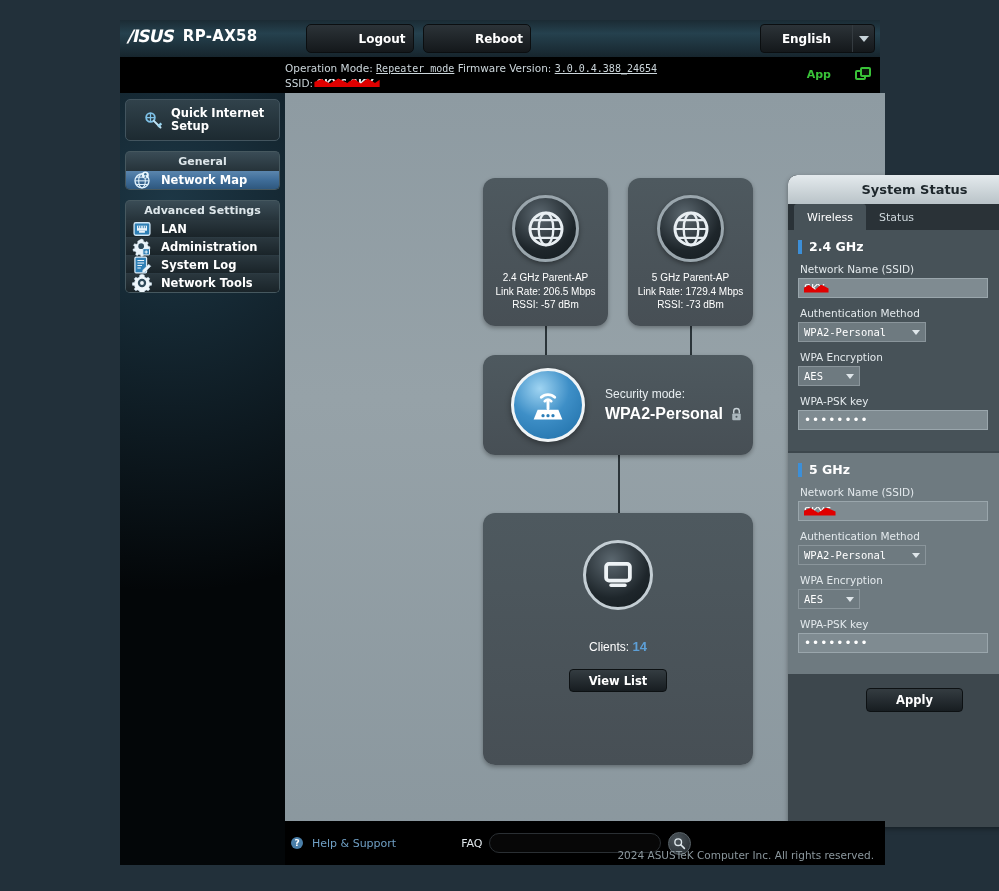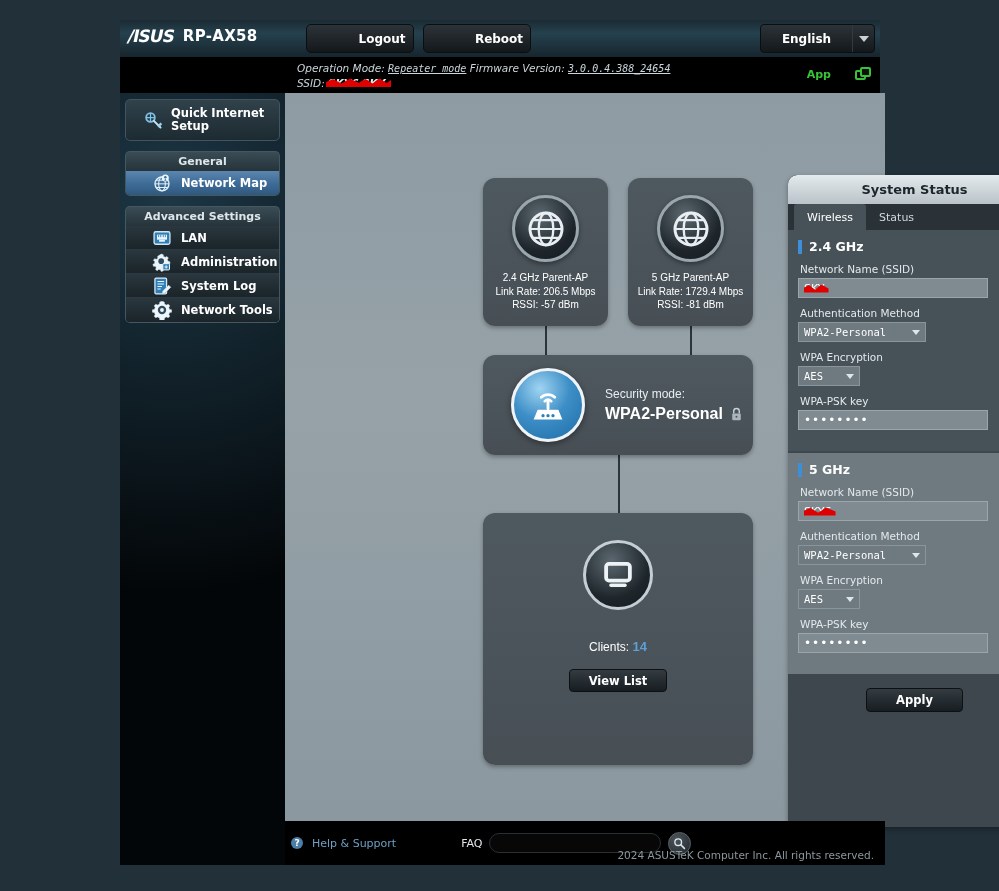--- a/index.html
+++ b/index.html
@@ -78,22 +78,22 @@
     border-top:6px solid #c6d2d8;
   }
 
   
   .infostrip {
     position: relative;
     height: 35px; flex: none;
     background: #000;
   }
   .info-lines {
-    position: absolute; left: 177px; top: 3px;
-    font-size: 10.5px; color: #ccd6db; line-height: 15px; font-style: italic;
+    position: absolute; left: 165px; top: 3px;
+    font-size: 10.5px; color: #ccd6db; line-height: 15px;
   }
   .info-lines u { text-decoration: underline; }
   .mono { font-family: "DejaVu Sans Mono", monospace; font-size: 10px; }
   .redact {
     display:inline-block; position:relative;
     color:#e9eef1; font-weight:bold;
   }
   .redact::after{
     content:""; position:absolute; left:-2px; right:-6px; top:2px; height:9px;
     background:#e00000;
@@ -144,22 +144,22 @@
     border:1px solid #46585f; border-bottom:none;
     border-radius:5px 5px 0 0;
     display:flex;align-items:center;justify-content:center;
     color:#dde6ea; font-size:11px; font-weight:bold;
   }
   .menu-items {
     border:1px solid #46585f; border-top:none; border-radius:0 0 5px 5px;
     overflow:hidden; background:#1b262c;
   }
   .menu-item {
-    height: 24px; display:flex; align-items:center; gap:9px;
-    padding-left:26px; cursor:pointer;
+    height: 18px; display:flex; align-items:center; gap:9px;
+    padding-left:6px; cursor:pointer;
     border-bottom:1px solid #2c3a42;
     background: linear-gradient(180deg,#2a373e 0%,#1a2429 100%);
   }
   .menu-item:last-child { border-bottom:none; }
   .menu-item.active {
     background: linear-gradient(180deg,#5b86ae 0%,#3f6d99 50%,#2f587e 100%);
   }
   .menu-item .lbl { color:#fff; font-size:11.5px; font-weight:bold; }
   .ico { width:20px; height:20px; flex:none; display:block; }
 
@@ -471,21 +471,21 @@
           <div class="circ">
             <svg width="40" height="40" viewBox="0 0 24 24">
               <circle cx="12" cy="12" r="9.6" fill="none" stroke="#e8eef2" stroke-width="1.8"></circle>
               <ellipse cx="12" cy="12" rx="4.4" ry="9.6" fill="none" stroke="#e8eef2" stroke-width="1.4"></ellipse>
               <path d="M2.4 12 H21.6 M4 6.7 H20 M4 17.3 H20" stroke="#e8eef2" stroke-width="1.3"></path>
             </svg>
           </div>
           <div class="node-txt">
             <div>5 GHz Parent-AP</div>
             <div>Link Rate: 1729.4 Mbps</div>
-            <div>RSSI: -81 dBm</div>
+            <div>RSSI: -73 dBm</div>
           </div>
         </div>
 
         <div class="node router-node">
           <div class="router-circ">
             <svg width="46" height="46" viewBox="0 0 24 24">
               <path d="M8.5 8 a5 5 0 0 1 7 0" fill="none" stroke="#fff" stroke-width="1.5" stroke-linecap="round"></path>
               <path d="M10.3 10 a2.6 2.6 0 0 1 3.4 0" fill="none" stroke="#fff" stroke-width="1.4" stroke-linecap="round"></path>
               <path d="M12 10.5 V14" stroke="#fff" stroke-width="1.5" stroke-linecap="round"></path>
               <path d="M4.5 19.5 L6.6 14.5 h10.8 l2.1 5 Z" fill="#fff"></path>

